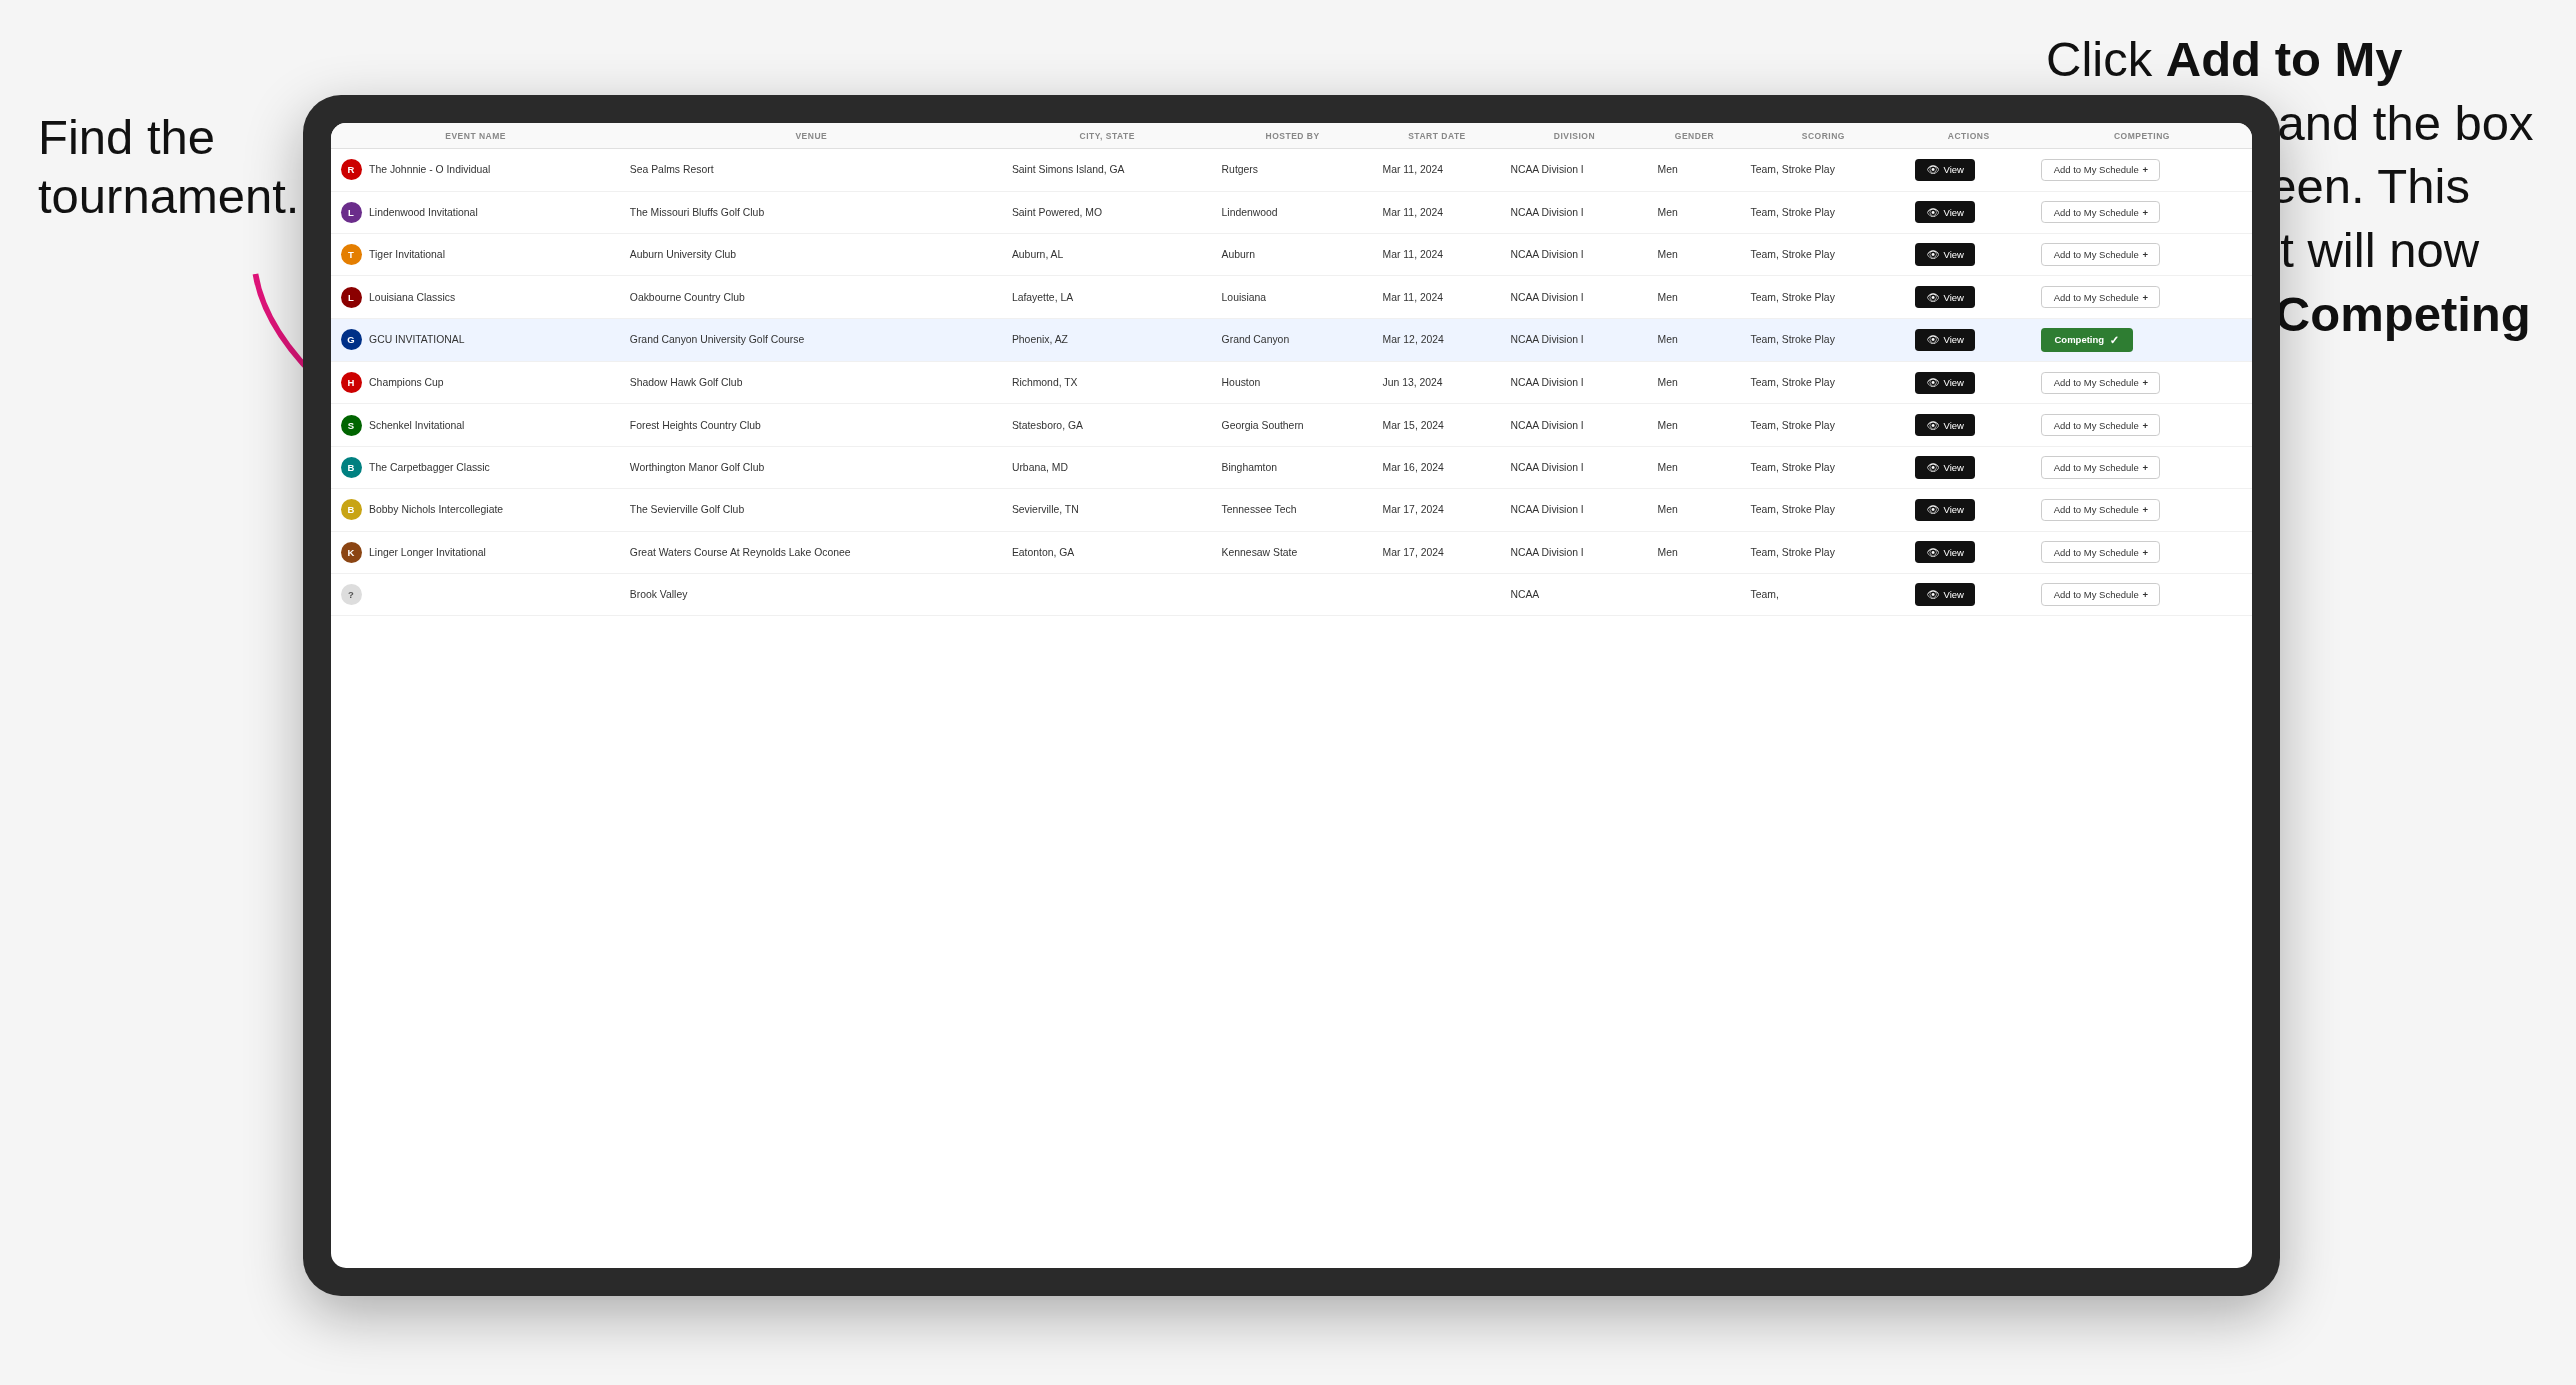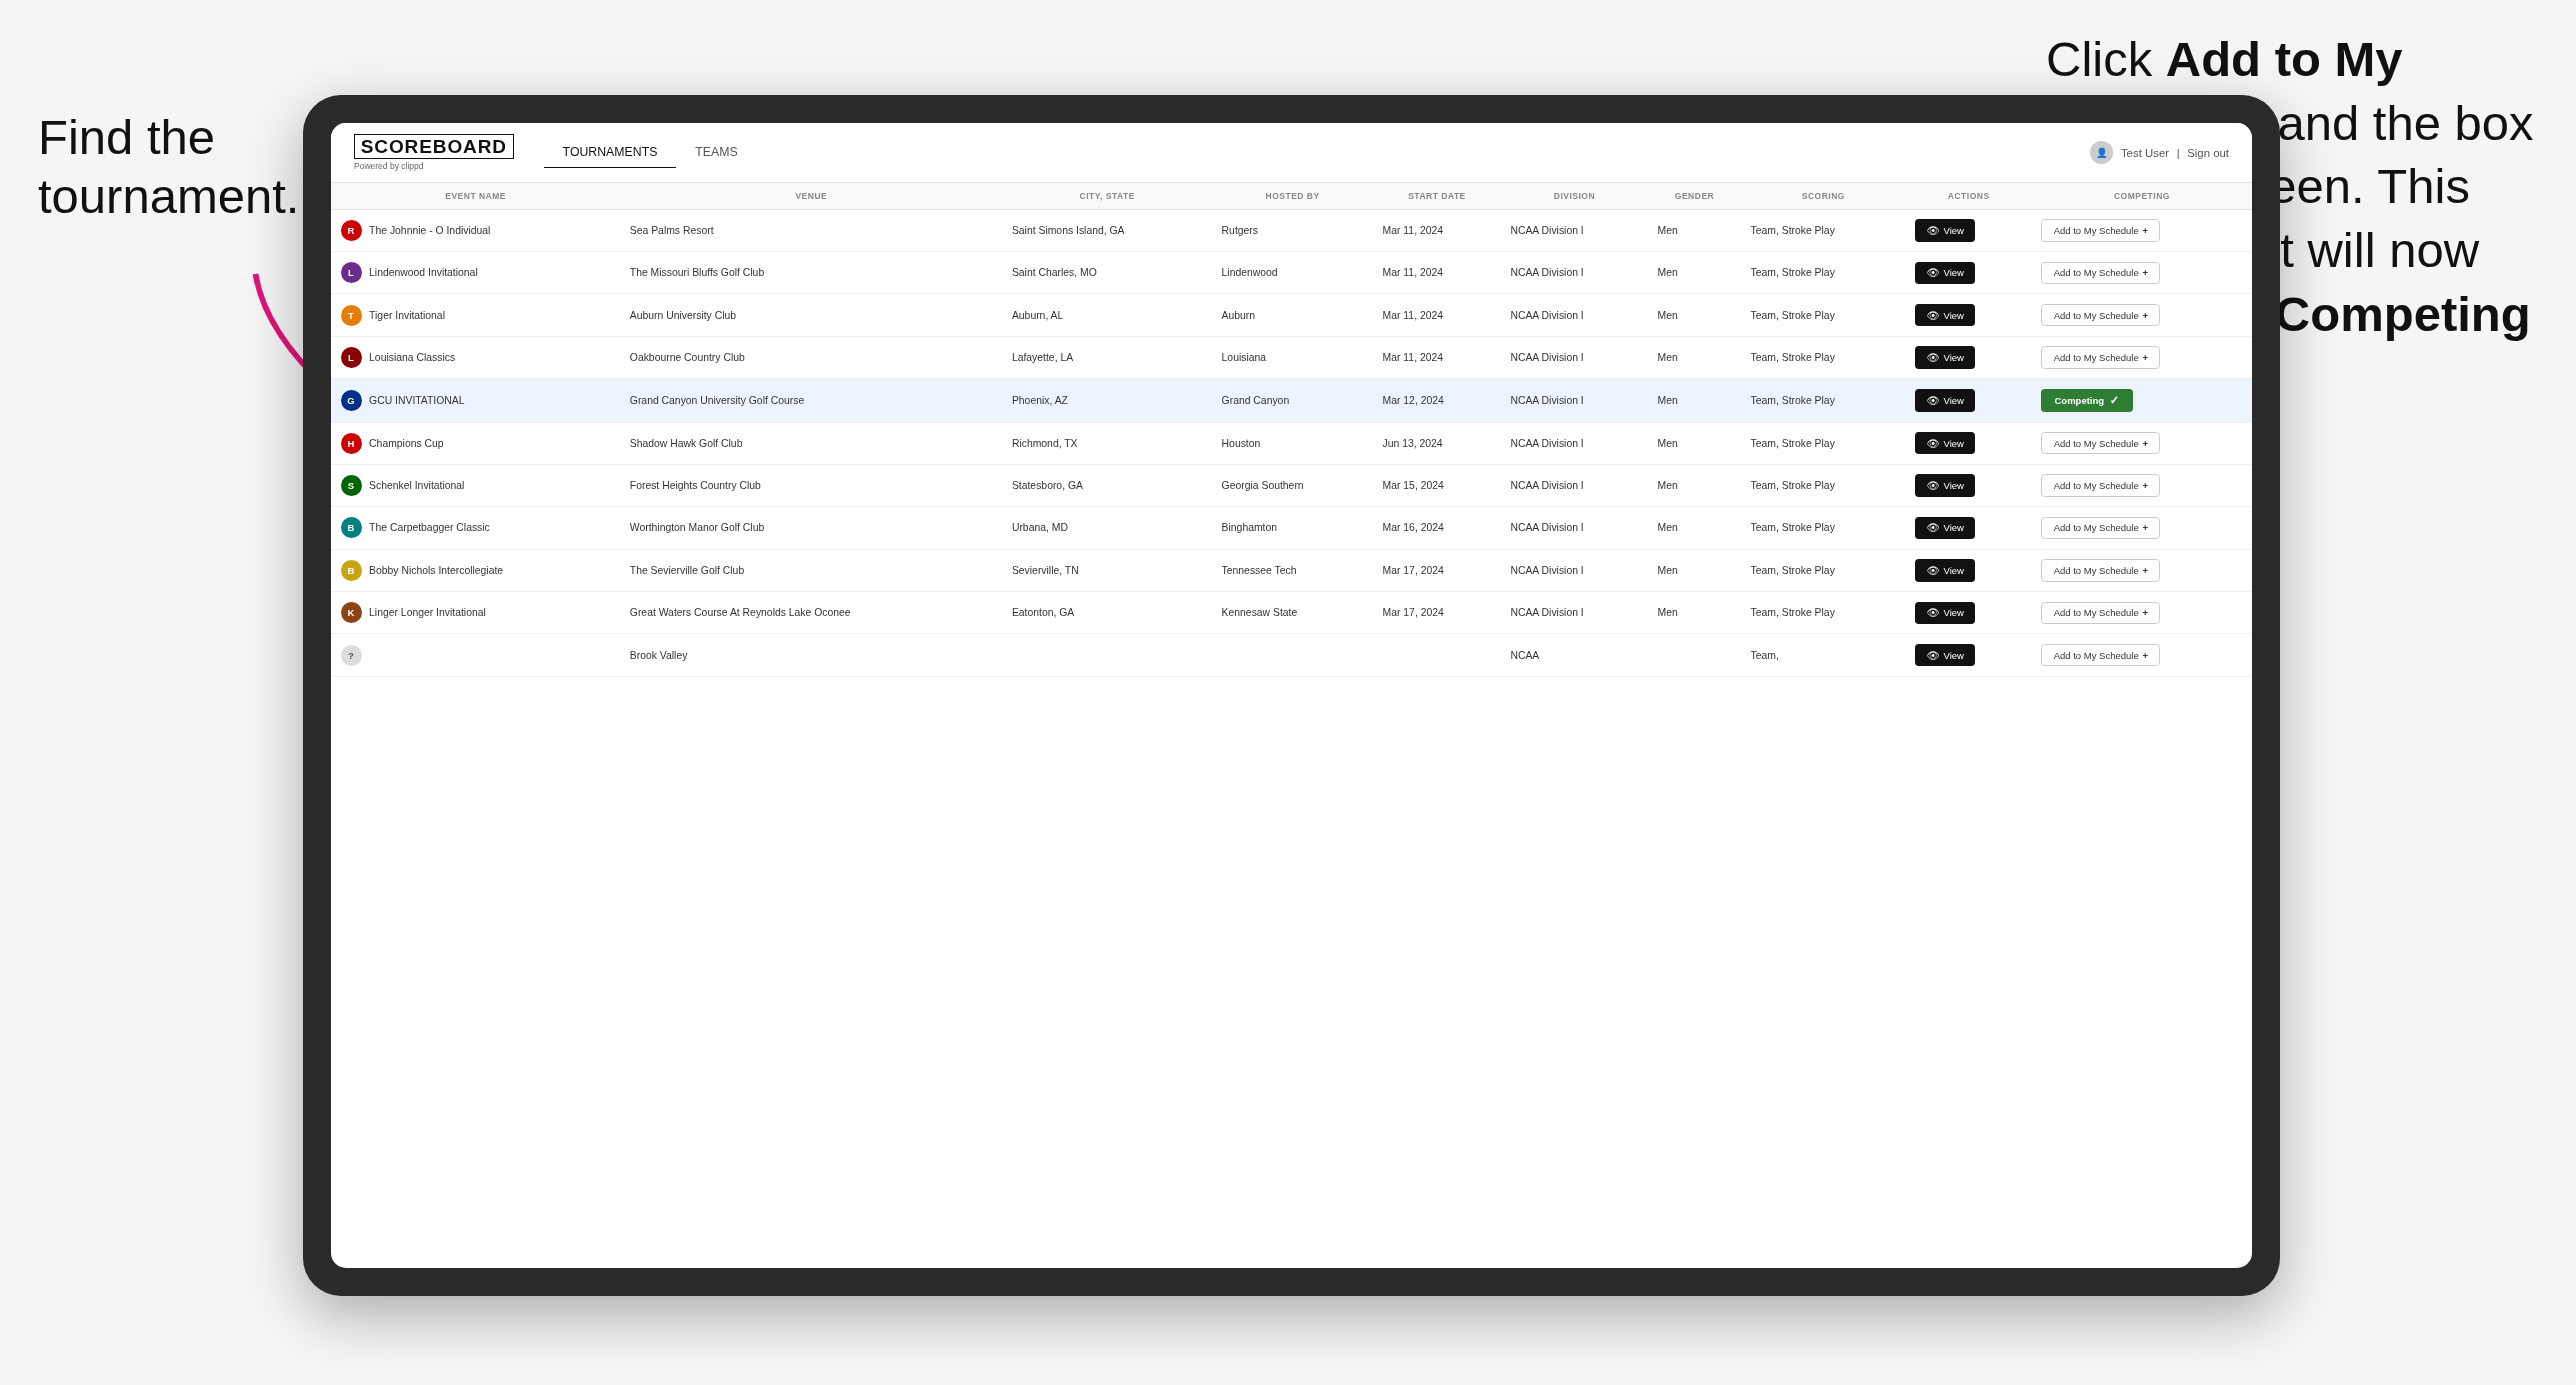--- a/index.html
+++ b/index.html
@@ -295,36 +295,20 @@
     <marker id="arrowhead-right" markerWidth="10" markerHeight="7" refX="1" refY="3.5" orient="auto">
       <polygon points="10 0, 0 3.5, 10 7" fill="#e0147a"></polygon>
     </marker>
   </defs>
   <path d="M 270 20 Q 200 100 30 220" stroke="#e0147a" stroke-width="6" fill="none" marker-end="url(#arrowhead-right)"></path>
 </svg>
 
 <div class="tablet-frame">
   <div class="tablet-screen">
 
-    <div class="nav-bar">
-      <div class="logo-area">
-        <span class="logo-text">SCOREBOARD</span>
-        <span class="logo-sub">Powered by clippd</span>
-      </div>
-      <div class="nav-tabs">
-        <div class="nav-tab active">TOURNAMENTS</div>
-        <div class="nav-tab">TEAMS</div>
-      </div>
-      <div class="nav-right">
-        <div class="user-avatar">👤</div>
-        <span>Test User</span>
-        <span>|</span>
-        <span style="cursor:pointer; color:#555;">Sign out</span>
-      </div>
-    </div>
 
     <div class="table-container">
       <table>
         <thead>
           <tr>
             <th>EVENT NAME</th>
             <th>VENUE</th>
             <th>CITY, STATE</th>
             <th>HOSTED BY</th>
             <th>START DATE</th>
@@ -366,21 +350,21 @@
       </td>
             </tr>
             <tr>
               <td>
       <div class="event-name-cell">
         <div class="team-logo purple">L</div>
         <span>Lindenwood Invitational</span>
       </div>
     </td>
               <td>The Missouri Bluffs Golf Club</td>
-              <td>Saint Charles, MO</td>
+              <td>Saint Powered, MO</td>
               <td>Lindenwood</td>
               <td>Mar 11, 2024</td>
               <td>NCAA Division I</td>
               <td>Men</td>
               <td>Team, Stroke Play</td>
               <td>
       <div class="actions-cell">
         <button class="view-btn">
           <span class="eye-icon">👁</span>
           <span>View</span>

